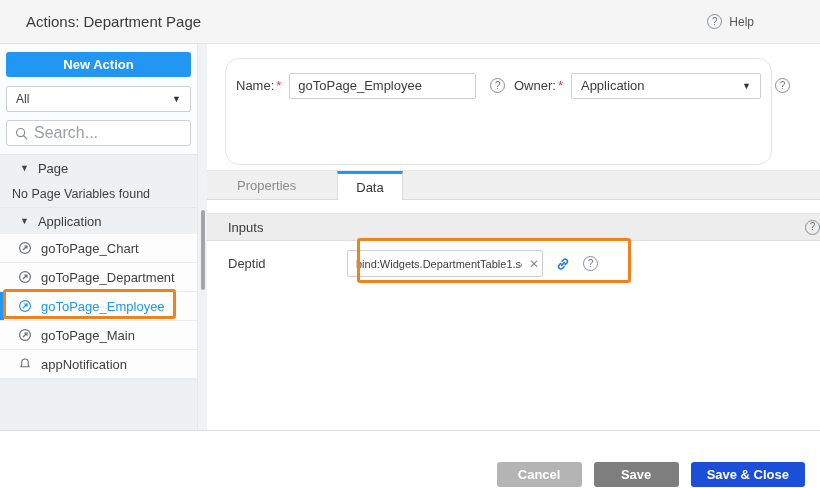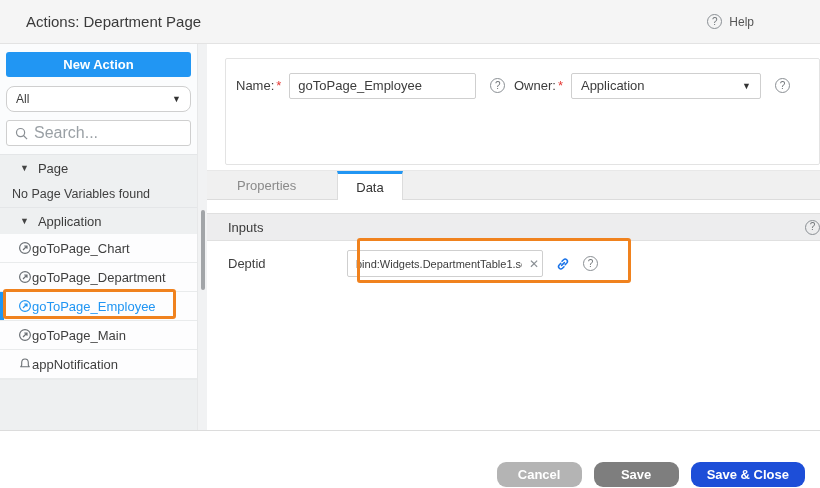--- a/index.html
+++ b/index.html
@@ -32,21 +32,21 @@
   .sidebar {
     position:absolute; left:0; top:44px; width:197px; height:386px;
     background:#fbfcfd; overflow:hidden;
   }
   .btn-new-action {
     display:block; margin:8px 6px 0 6px; height:25px; width:185px;
     background:#2196f3; color:#fff; border:none; border-radius:3px;
     font-size:13px; font-weight:bold; font-family:inherit; cursor:pointer;
   }
   .filter-select {
-    margin:9px 6px 0 6px; height:26px; border:1px solid #cfcfcf; border-radius:8px;
+    margin:9px 6px 0 6px; height:26px; border:1px solid #cfcfcf; border-radius:2px;
     background:#fff; display:flex; align-items:center; justify-content:space-between;
     padding:0 9px; font-size:12px; color:#3c3c3c; cursor:pointer;
   }
   .caret { font-size:9px; color:#333; }
   .search-box {
     margin:8px 6px 8px 6px; height:26px; border:1px solid #cfcfcf; border-radius:3px;
     background:#fff; display:flex; align-items:center; padding:0 8px; gap:6px;
   }
   .search-box input {
     border:none; outline:none; font-size:16px; width:140px; background:transparent;
@@ -57,21 +57,21 @@
     height:27px; background:#eef0f1; border-top:1px solid #e4e6e8;
     display:flex; align-items:center; gap:9px; padding-left:20px;
     font-size:13px; color:#3c3c3c; cursor:pointer;
   }
   .section-header .caret { font-size:9px; color:#444; }
   .empty-msg {
     height:26px; background:#eef0f1; display:flex; align-items:center;
     padding-left:12px; font-size:12.5px; color:#3f3f3f;
   }
   .var-item {
-    height:29px; display:flex; align-items:center; gap:0; padding-left:18px;
+    height:29px; display:flex; align-items:center; gap:9px; padding-left:18px;
     border-bottom:1px solid #e9ebec; background:#fdfdfe; color:#3f3f3f;
     cursor:pointer; position:relative; font-size:13px;
   }
   .var-item .vicon { color:#6b7075; display:inline-flex; flex:0 0 auto; }
   .var-item.selected { color:#2196f3; }
   .var-item.selected .vicon { color:#2196f3; }
   .sel-bar { position:absolute; left:0; top:0; width:4px; height:100%; background:#2196f3; }
   .sidebar-filler { height:56px; background:#eef0f1; border-top:1px solid #e9ebec; }
 
   
@@ -81,22 +81,22 @@
   }
   .vscroll-thumb {
     position:absolute; left:3px; top:166px; width:4px; height:80px;
     background:#a2a5a8; border-radius:2px; cursor:grab;
   }
 
   
   .main { position:absolute; left:207px; top:44px; width:613px; height:386px; background:#fff; }
 
   .form-box {
-    position:absolute; left:18px; top:14px; width:595px; height:107px;
-    border:1px solid #e3e3e3; border-radius:2px; background:#fff;
+    position:absolute; left:18px; top:14px; width:547px; height:107px;
+    border:1px solid #e3e3e3; border-radius:14px; background:#fff;
   }
   .form-row { position:relative; height:53px; }
   .form-row + .form-row { border-top:1px solid #e7e7e7; }
   .fgroup { position:absolute; top:50%; transform:translateY(-50%); display:flex; align-items:center; gap:8px; }
   .g-left { left:10px; }
   .g-right { left:288px; }
   .flabel { font-size:13px; color:#3c3c3c; white-space:nowrap; }
   .req { color:#e53935; margin-left:2px; }
   .text-input {
     height:26px; border:1px solid #cfcfcf; border-radius:2px; background:#fff;
@@ -153,21 +153,21 @@
   .link-icon { color:#1a73e8; display:inline-flex; cursor:pointer; }
 
   
   .footer {
     position:absolute; left:0; top:430px; width:820px; height:58px;
     background:#fff; border-top:1px solid #dcdcdc;
     display:flex; align-items:center; justify-content:flex-end; gap:12px;
     padding-right:15px;
   }
   .btn {
-    height:25px; padding:0 16px; border:none; border-radius:9px;
+    height:25px; padding:0 16px; border:none; border-radius:3px;
     color:#fff; font-size:13px; font-weight:bold; font-family:inherit; cursor:pointer;
     min-width:85px;
     margin-top:29px;
   }
   .btn-cancel { background:#b4b4b4; }
   .btn-save { background:#7e7e7e; }
   .btn-save-close { background:#1d4ed8; }
 
   
   .annotation {

